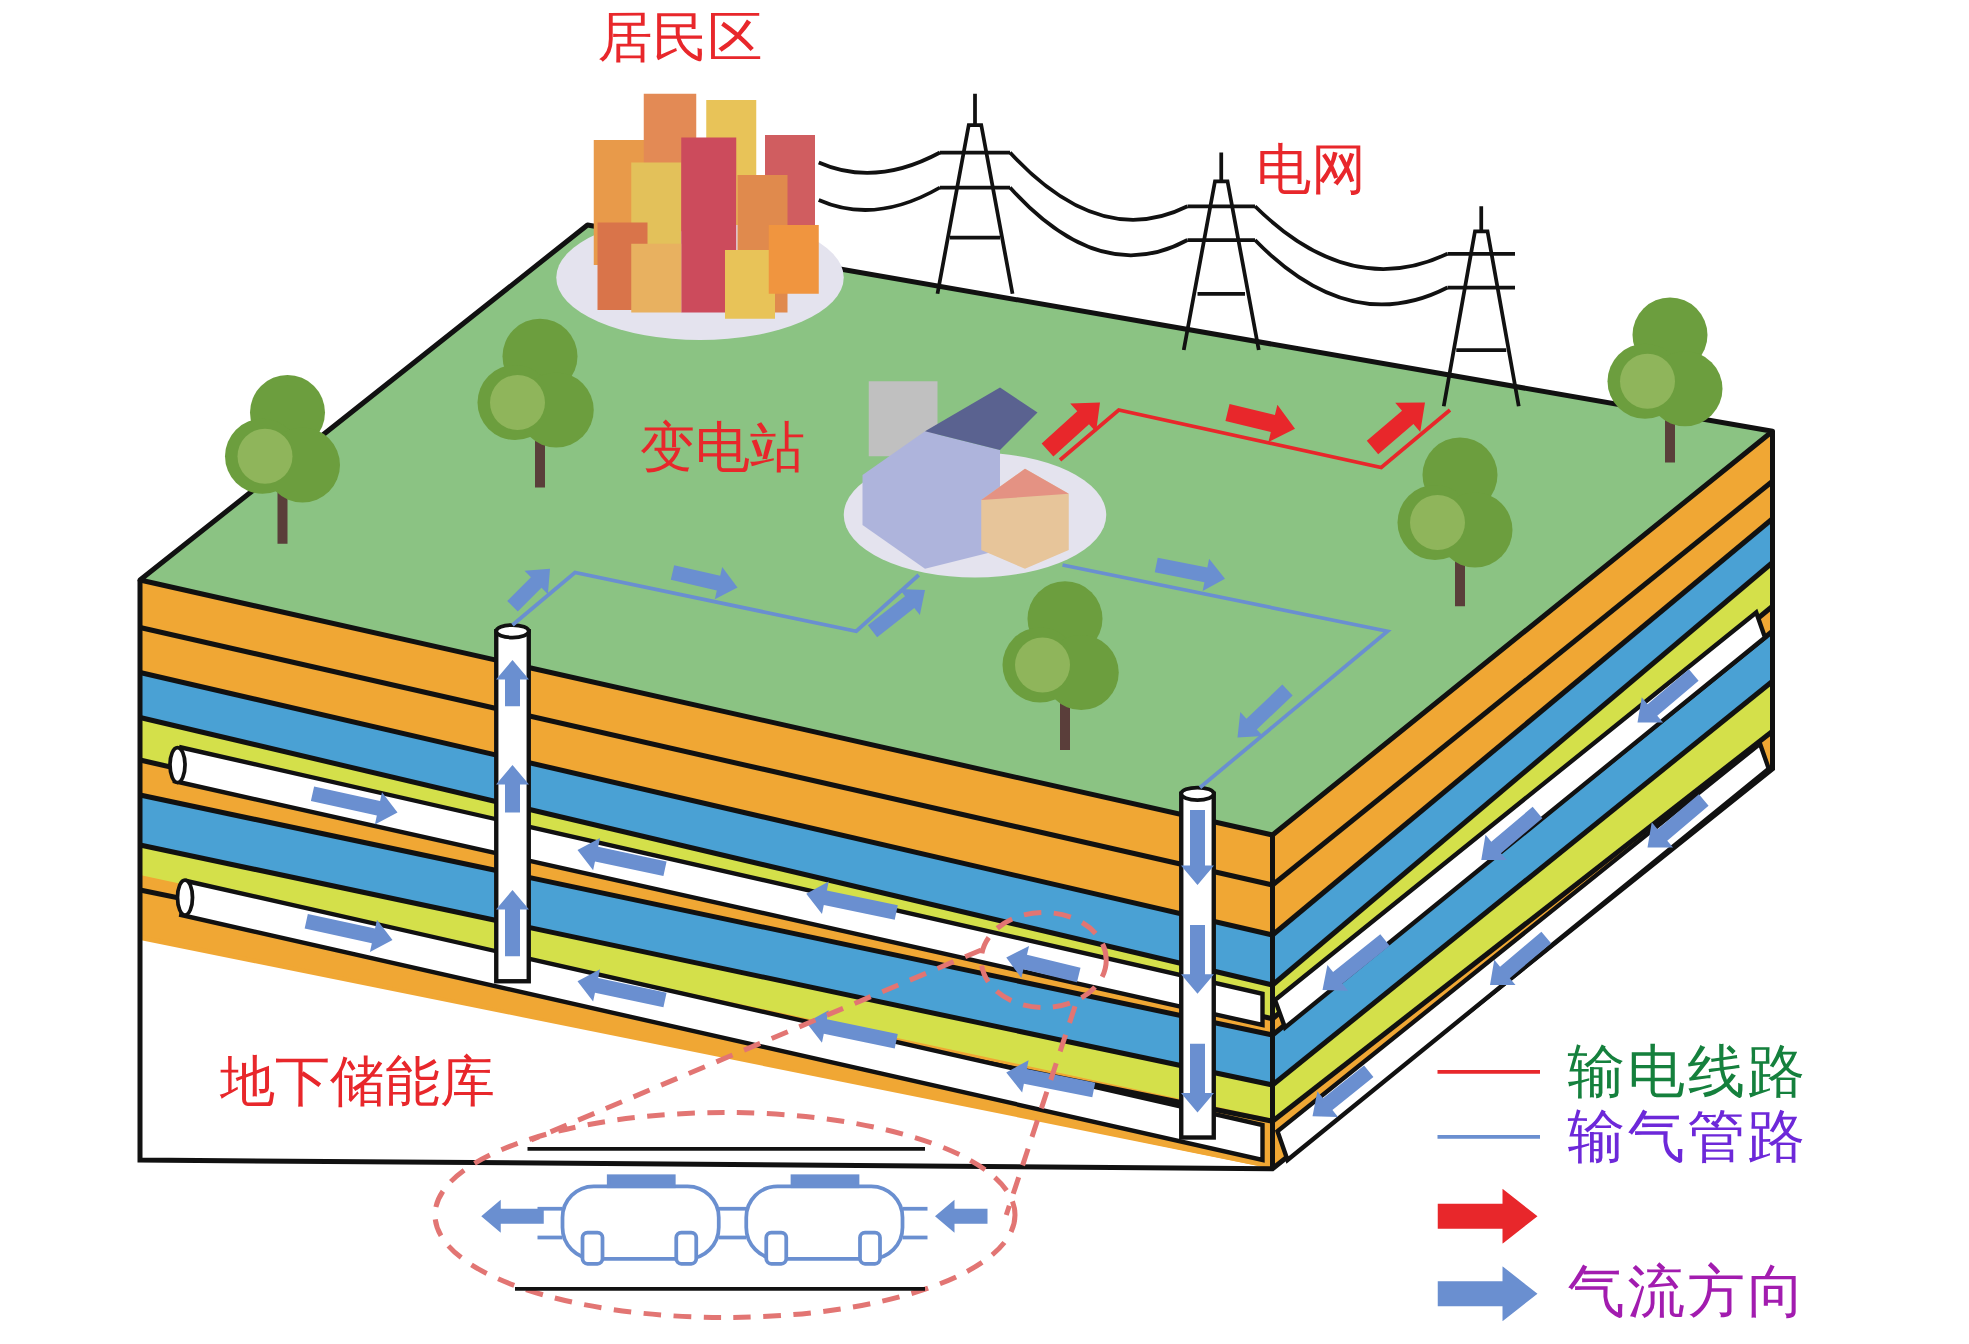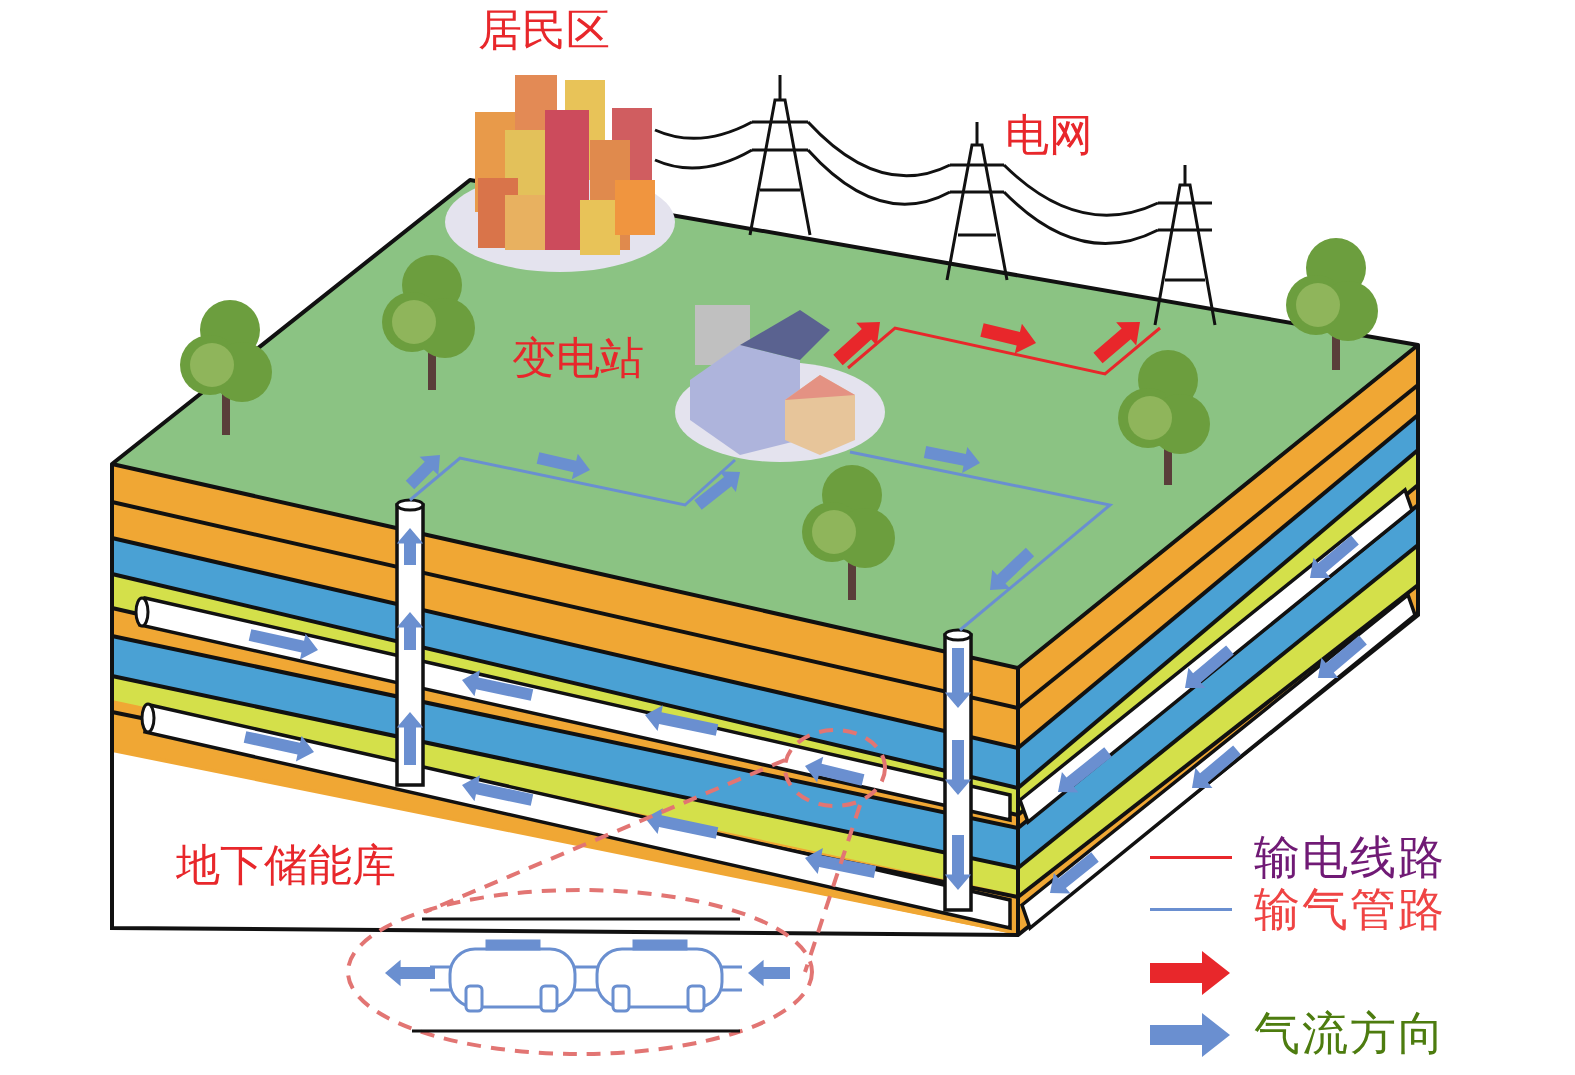--- a/index.html
+++ b/index.html
@@ -251,36 +251,36 @@
   <text class="lbl" x="1005" y="150" font-size="44" fill="#e8272b">电网</text>
   <text class="lbl" x="512" y="373" font-size="44" fill="#e8272b">变电站</text>
   <text class="lbl" x="176" y="880" font-size="44" fill="#e8272b">地下储能库</text>
 </svg>
 
 <div class="legend">
   <div class="legend-row">
     <div class="legend-sym">
         <div class="legend-line" style="background:#e8272b"></div>
       </div>
-    <span class="legend-text" style="color:#701a75">输电线路</span>
+    <span class="legend-text" style="color:#15803d">输电线路</span>
   </div>
   <div class="legend-row" style="margin-top:-10px">
     <div class="legend-sym">
         <div class="legend-line" style="background:#6a8fd0"></div>
       </div>
-    <span class="legend-text" style="color:#ef4444">输气管路</span>
+    <span class="legend-text" style="color:#6d28d9">输气管路</span>
   </div>
   <div class="legend-row">
     <div class="legend-sym">
       <svg width="82" height="44">
           <polygon points="0,12 52,12 52,0 80,22 52,44 52,32 0,32" fill="#e8272b"></polygon>
         </svg>
     </div>
   </div>
   <div class="legend-row">
     <div class="legend-sym">
       <svg width="82" height="44">
           <polygon points="0,12 52,12 52,0 80,22 52,44 52,32 0,32" fill="#6a8fd0"></polygon>
         </svg>
     </div>
-    <span class="legend-text" style="color:#4d7c0f">气流方向</span>
+    <span class="legend-text" style="color:#a21caf">气流方向</span>
   </div>
 </div>
 
 </body></html>

